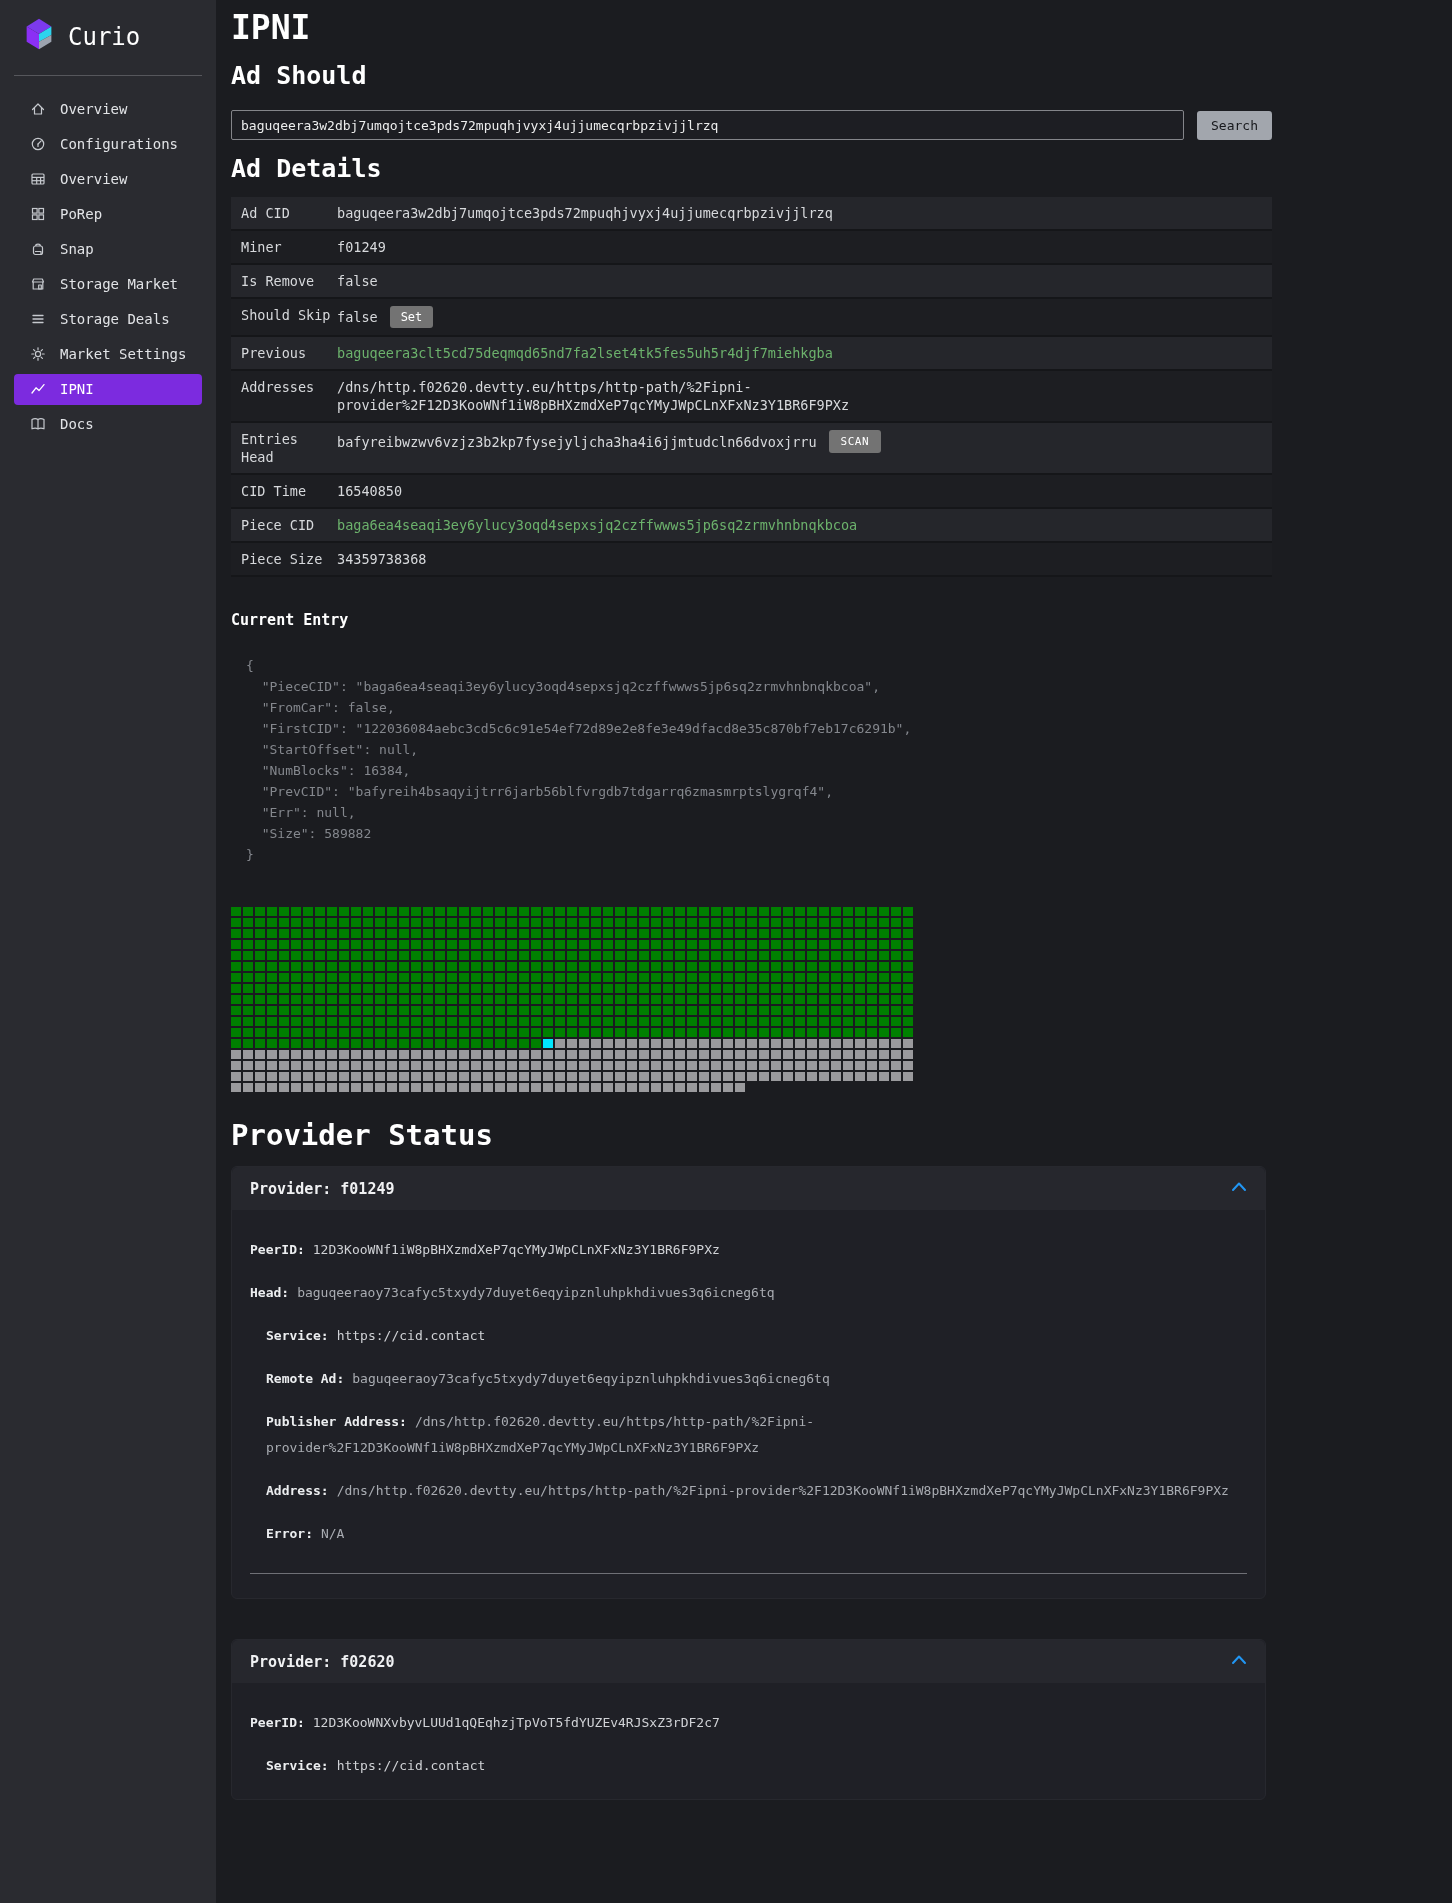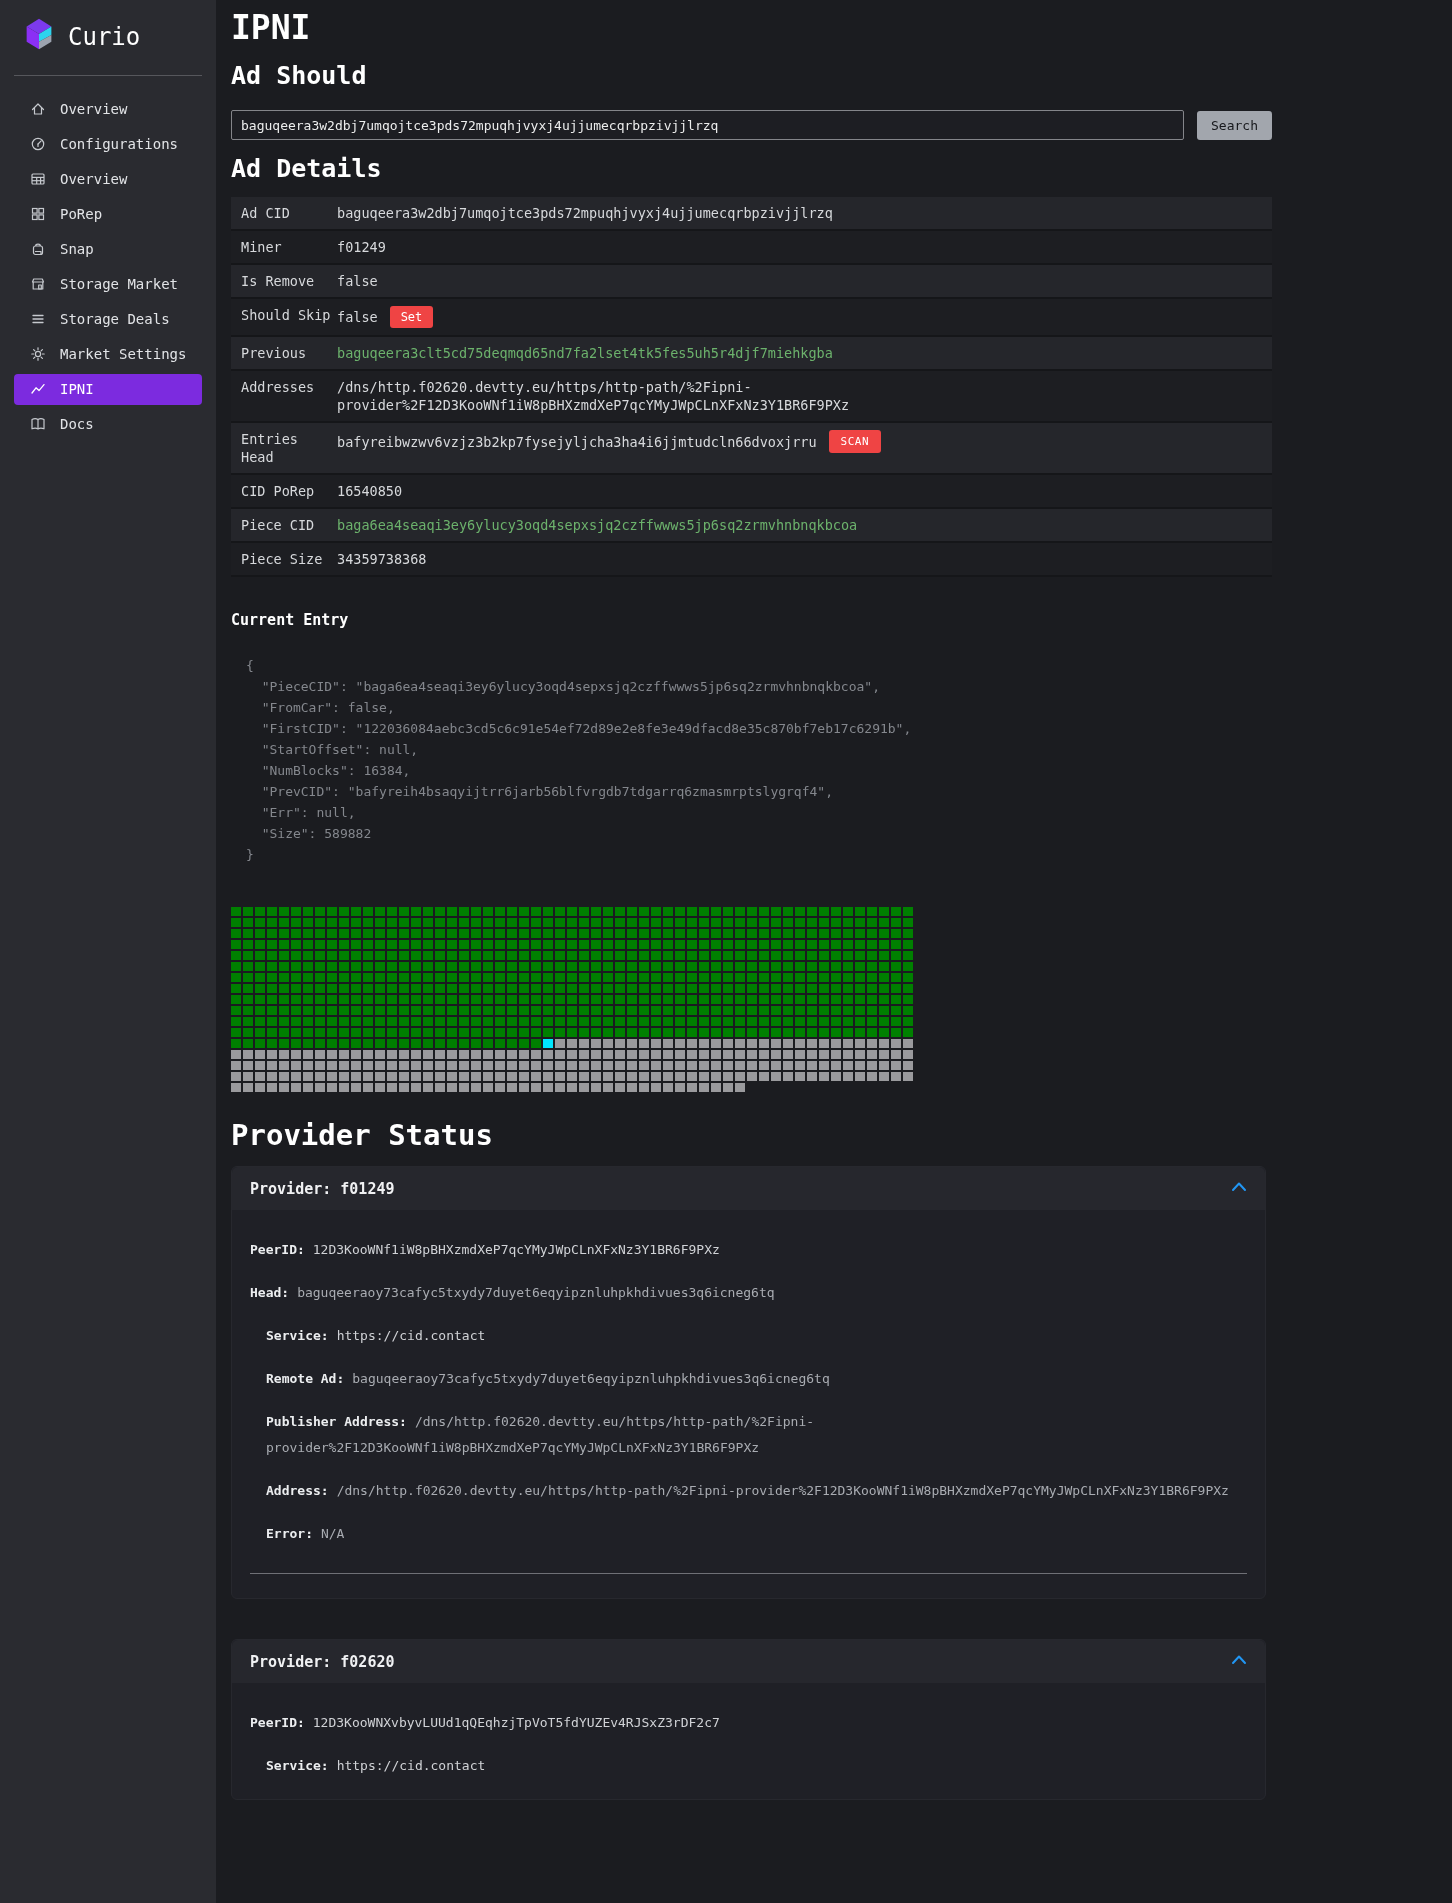--- a/index.html
+++ b/index.html
@@ -30,21 +30,21 @@
   .btn-search { width:75px; height:29px; background:#a2a6ad; color:#17181c; border:none; border-radius:3px; font:inherit; cursor:pointer; }
 
   
   .dtable { width:1041px; margin-top:8px; font-size:13.5px; }
   .trow { display:flex; align-items:flex-start; padding:7px 12px 7px 10px; border-bottom:2px solid #151619; }
   .trow:nth-child(odd) { background:#25262b; }
   .trow:nth-child(even) { background:#1d1e22; }
   .tlabel { width:96px; flex-shrink:0; color:#d7d9dc; line-height:18px; }
   .tvalue { flex:1; color:#d7d9dc; line-height:18px; overflow-wrap:break-word; min-width:0; }
   .green { color:#6cb26c; }
-  .mini-btn { background:#ef4444; color:#ffffff; border:none; border-radius:3px; font-family:inherit; font-size:12px; padding:4px 11px; margin-left:12px; cursor:pointer; vertical-align:middle; }
+  .mini-btn { background:#737373; color:#ffffff; border:none; border-radius:3px; font-family:inherit; font-size:12px; padding:4px 11px; margin-left:12px; cursor:pointer; vertical-align:middle; }
   .mini-btn.scan { font-size:11px; padding:5px 12px; letter-spacing:0.5px; }
   .trow .tvalue .valtext { vertical-align:middle; }
 
   
   pre.json { margin:26px 0 0 15px; color:#84878d; font-size:13px; line-height:21px; font-family:inherit; }
 
   
   .egrid { display:flex; flex-wrap:wrap; gap:2px; width:682px; margin:42px 0 8px 0; }
   .gcell { width:10px; height:9px; }
 
@@ -190,21 +190,21 @@
         </div>
         <div class="trow">
           <div class="tlabel">Addresses</div>
           <div class="tvalue">/dns/http.f02620.devtty.eu/https/http-path/%2Fipni-provider%2F12D3KooWNf1iW8pBHXzmdXeP7qcYMyJWpCLnXFxNz3Y1BR6F9PXz</div>
         </div>
         <div class="trow">
           <div class="tlabel">Entries Head</div>
           <div class="tvalue"><span class="valtext">bafyreibwzwv6vzjz3b2kp7fysejyljcha3ha4i6jjmtudcln66dvoxjrru</span><button class="mini-btn scan">SCAN</button></div>
         </div>
         <div class="trow">
-          <div class="tlabel">CID PoRep</div>
+          <div class="tlabel">CID Time</div>
           <div class="tvalue">16540850</div>
         </div>
         <div class="trow">
           <div class="tlabel">Piece CID</div>
           <div class="tvalue green">baga6ea4seaqi3ey6ylucy3oqd4sepxsjq2czffwwws5jp6sq2zrmvhnbnqkbcoa</div>
         </div>
         <div class="trow">
           <div class="tlabel">Piece Size</div>
           <div class="tvalue">34359738368</div>
         </div>

